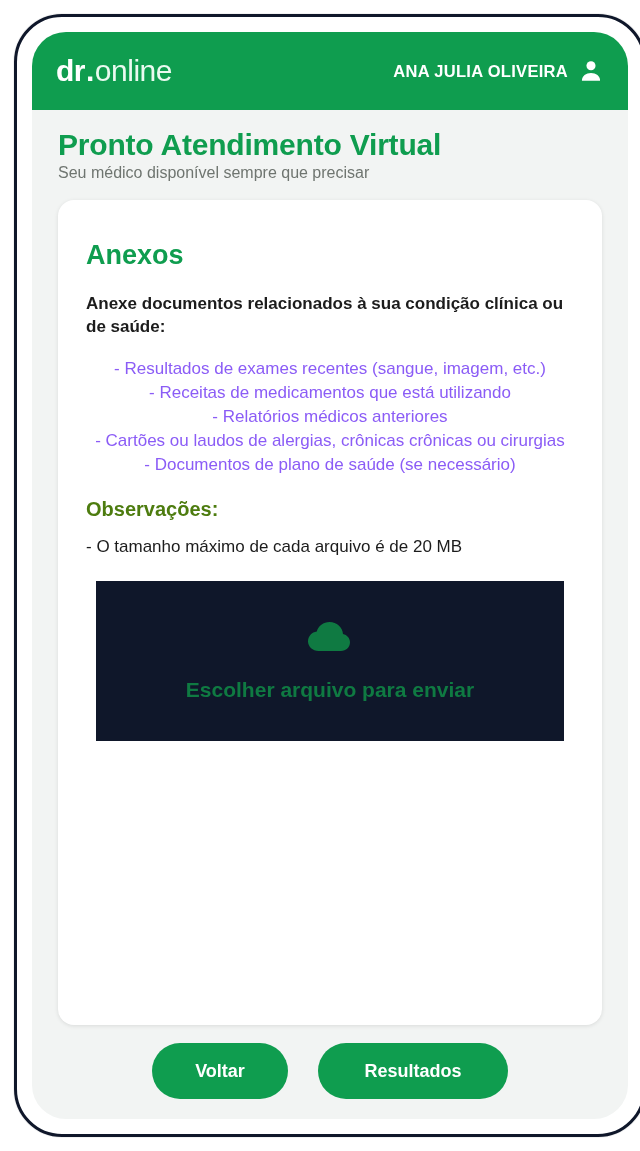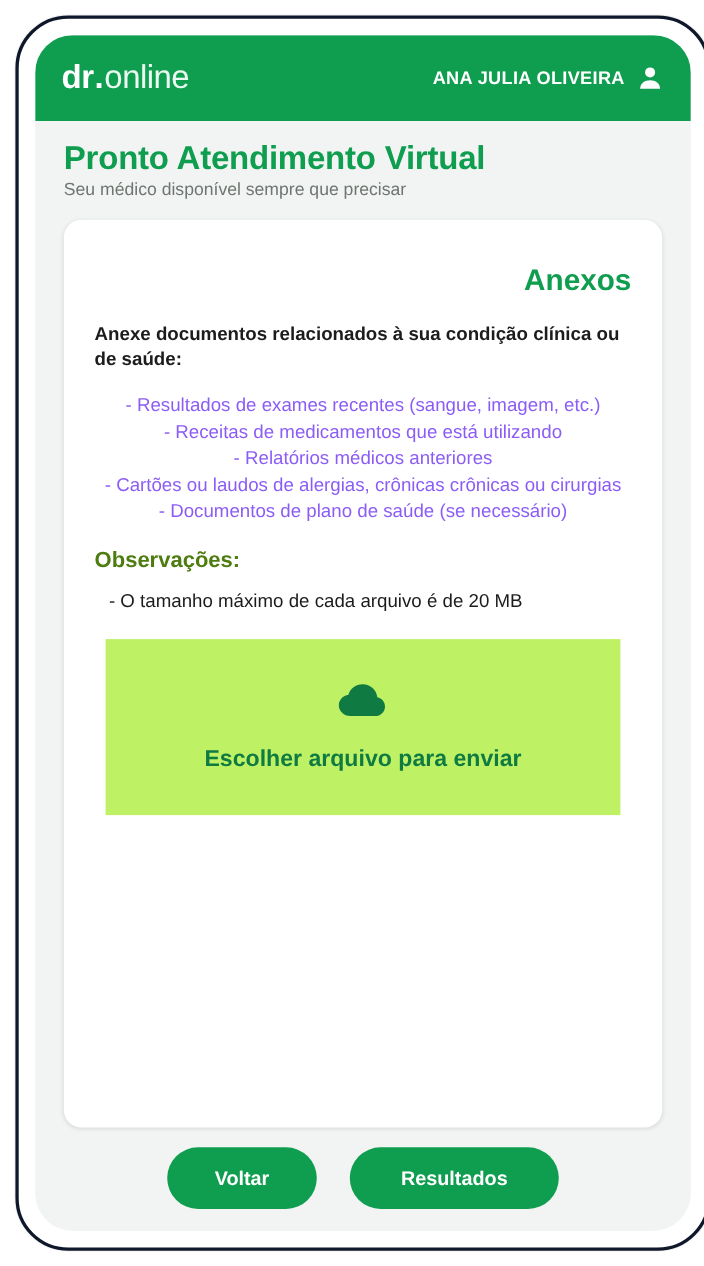--- a/index.html
+++ b/index.html
@@ -107,21 +107,21 @@
     margin: 18px 26px 0 26px;
     background: #ffffff;
     border-radius: 16px;
     box-shadow: 0 1px 4px rgba(0,0,0,0.10);
     padding: 26px 28px 30px 28px;
     box-sizing: border-box;
     flex: 1 1 auto;
     overflow: hidden;
   }
   .card-title {
-    text-align: right;
+    text-align: left;
     color: #0f9d4f;
     font-size: 27px;
     font-weight: bold;
     margin: 14px 0 22px 0;
   }
   .lead {
     font-size: 17px;
     font-weight: bold;
     color: #1c1c1c;
     line-height: 1.35;
@@ -138,26 +138,26 @@
   .obs-title {
     font-size: 20px;
     font-weight: bold;
     color: #4d7c0f;
     margin: 0 0 14px 0;
   }
   .obs-text {
     font-size: 17px;
     color: #1c1c1c;
     line-height: 1.42;
-    margin: 0 0 22px 13px;
+    margin: 0 0 22px 0;
   }
 
   
   .upload-box {
-    background: #bef264;
+    background: #0f172a;
     height: 160px;
     margin: 10px 10px 0 10px;
     display: flex;
     flex-direction: column;
     align-items: center;
     justify-content: center;
     gap: 24px;
     cursor: pointer;
   }
   .upload-icon svg { display: block; }

